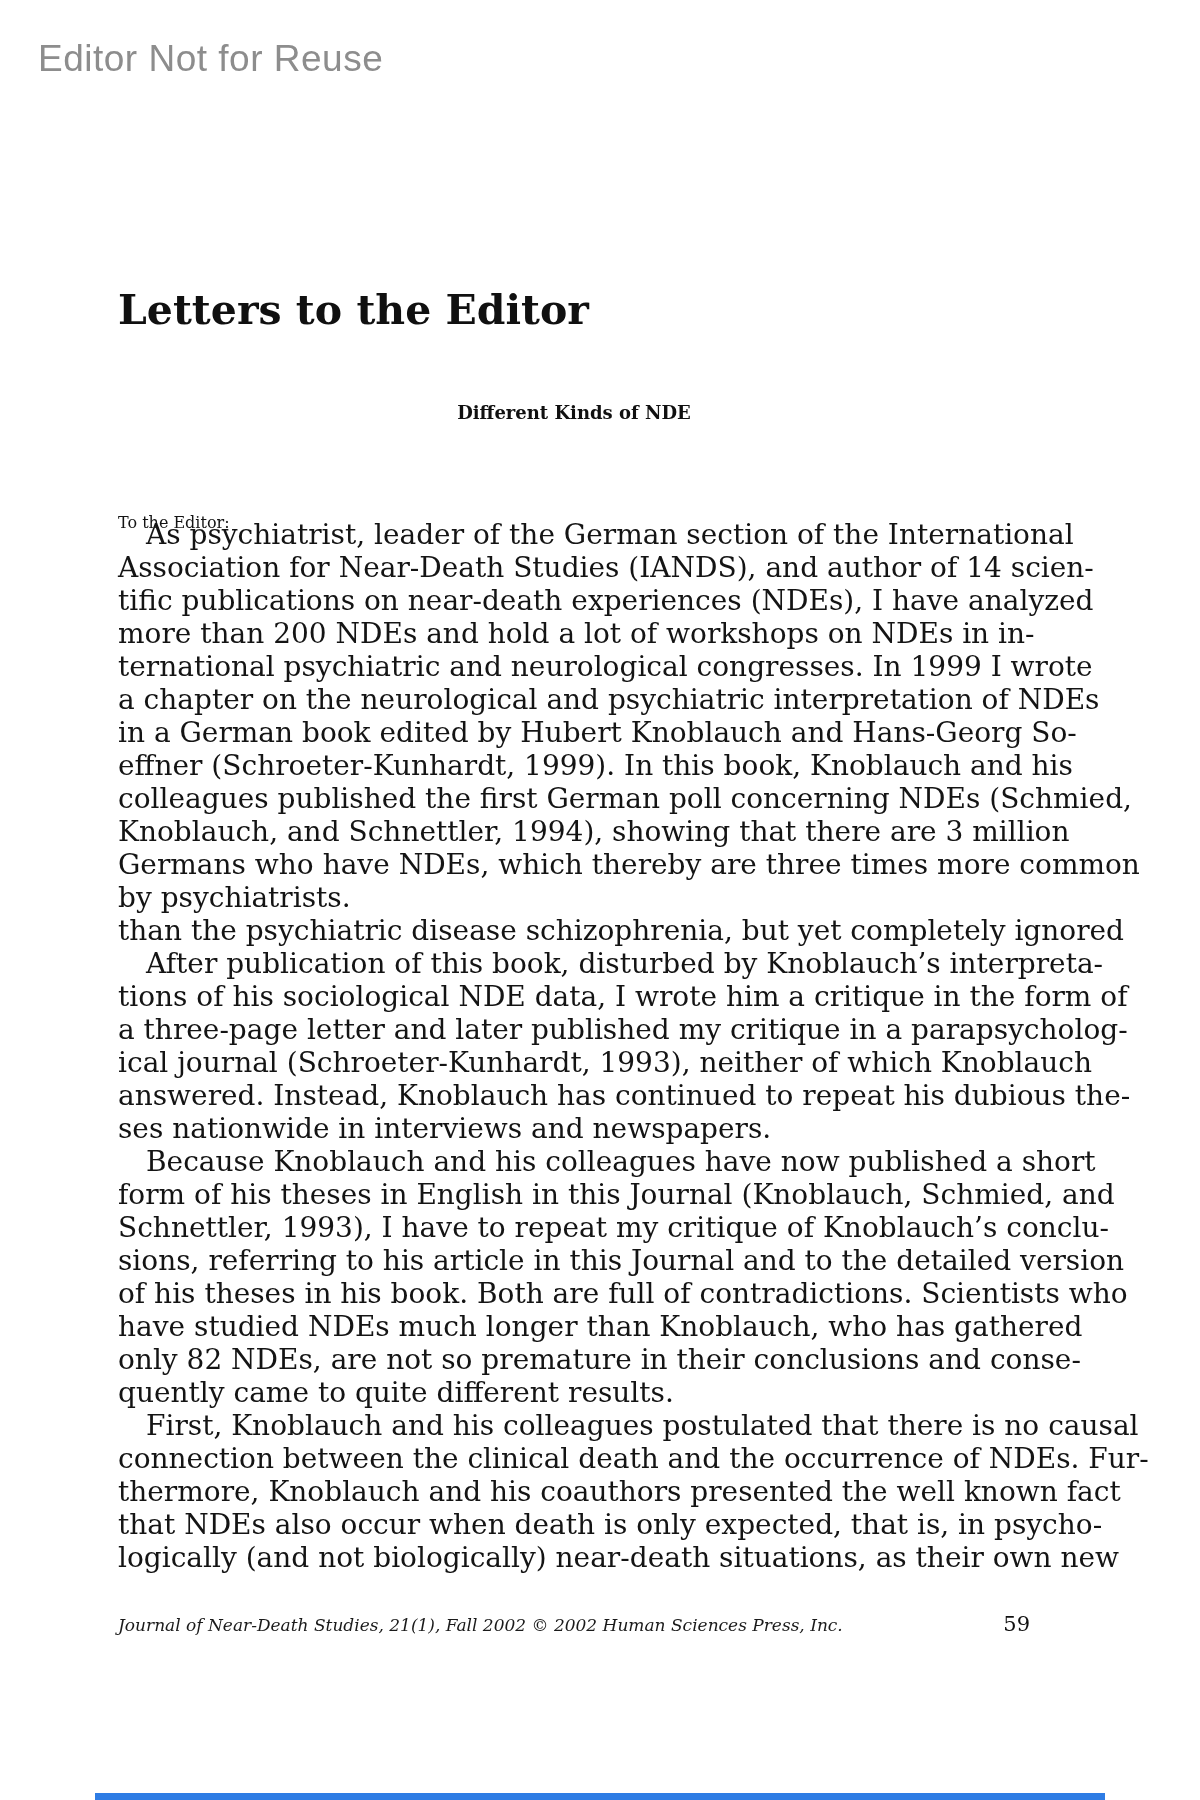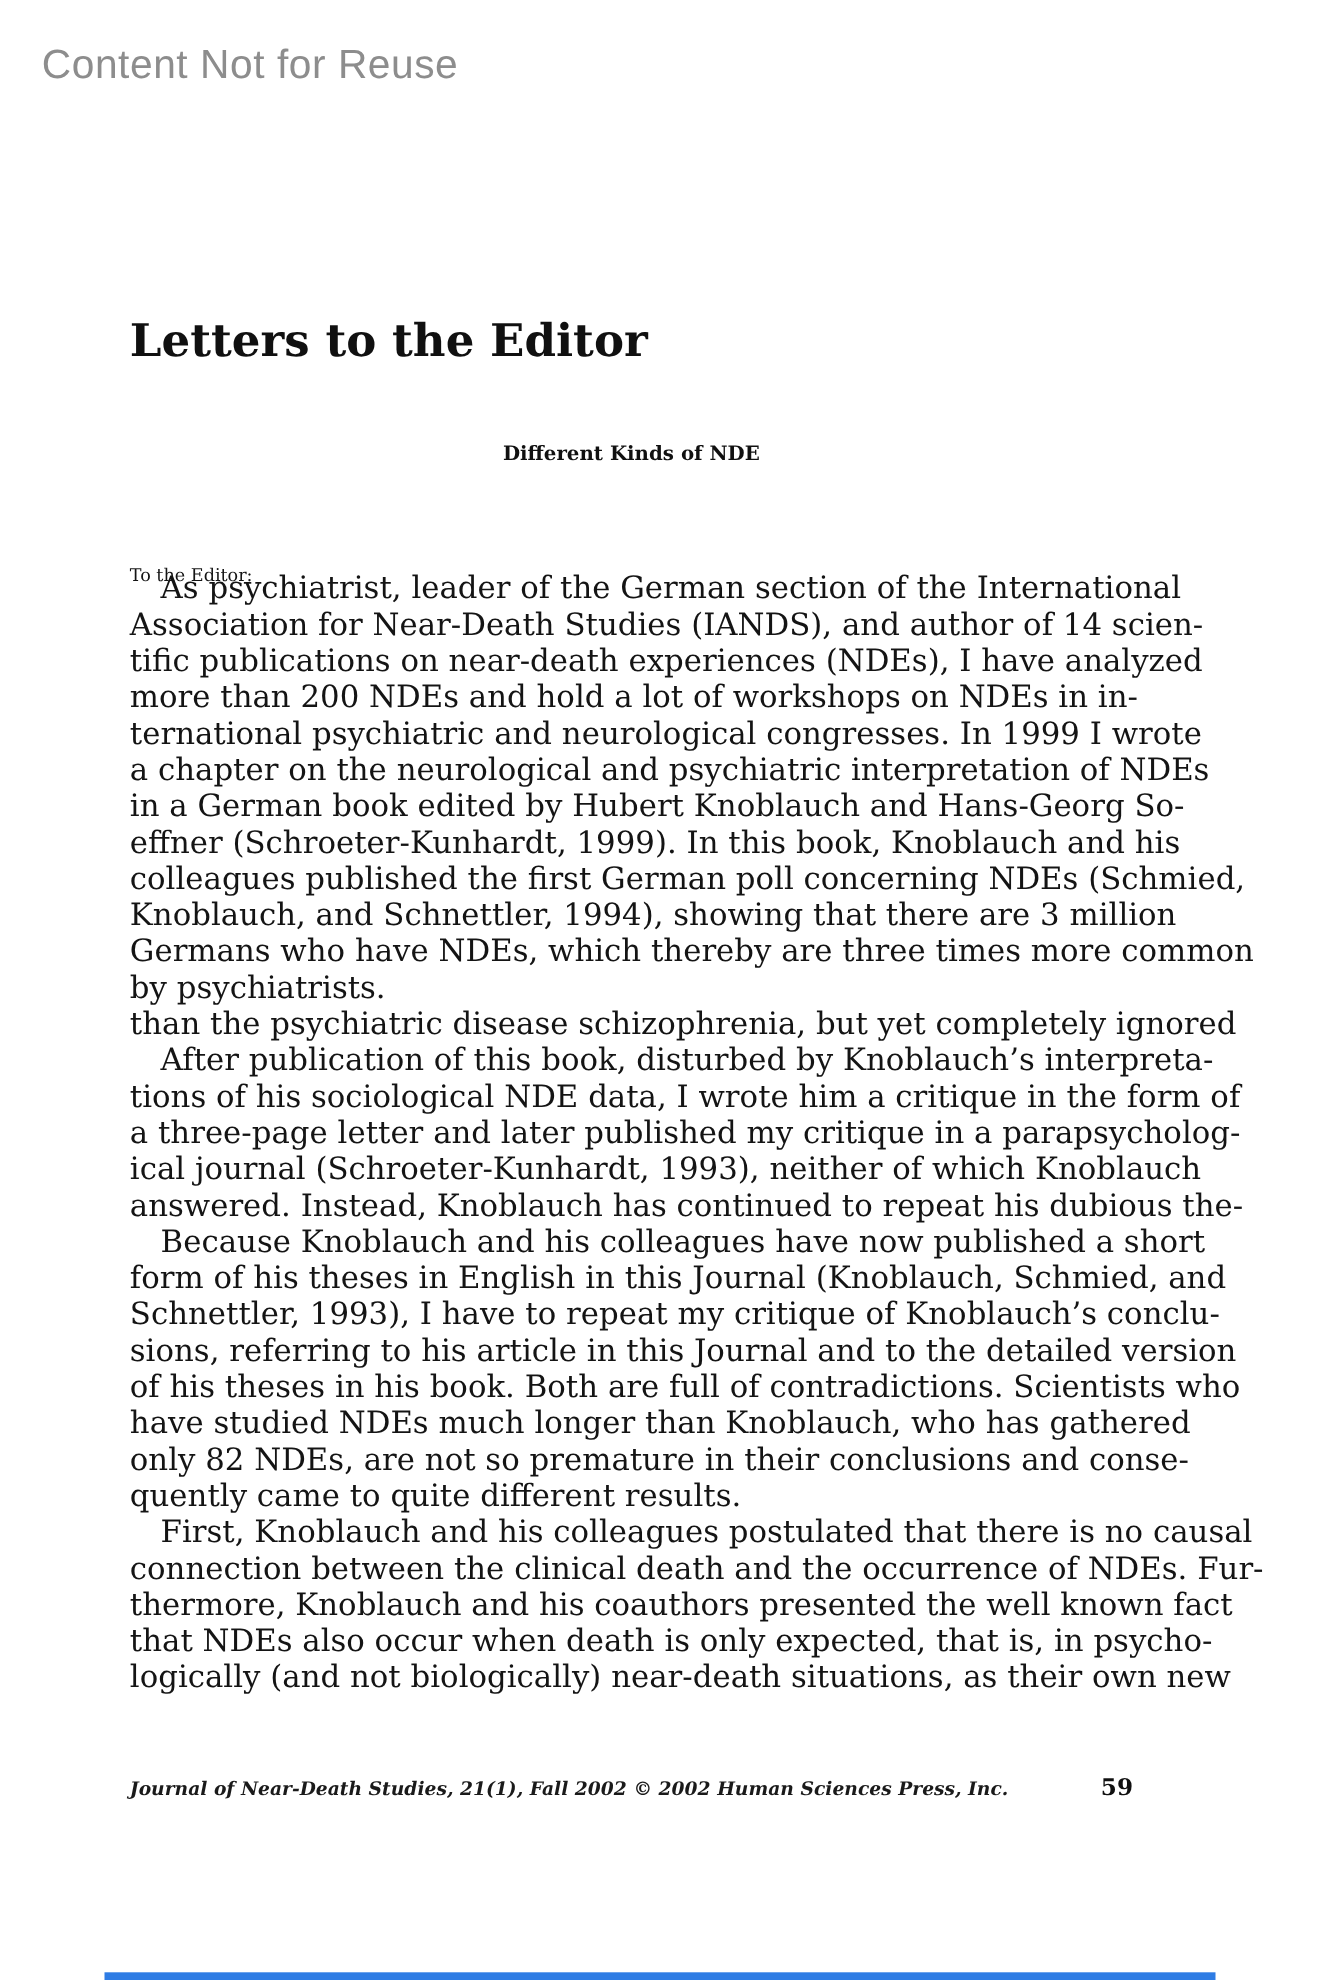--- a/index.html
+++ b/index.html
@@ -74,21 +74,20 @@
   .line.indent { text-indent: 28px; }
   .line.last { text-align-last: left; }
   .footer {
     position: absolute;
     top: 1612px;
     left: 0;
     width: 100%;
     display: flex;
     justify-content: space-between;
     align-items: baseline;
-    font-weight: bold;
   }
   .journal-line {
     font-style: italic;
     font-size: 17px;
     color: #1a1a1a;
   }
   .page-number {
     font-size: 21px;
     color: #101010;
   }
@@ -97,21 +96,21 @@
     left: 95px;
     bottom: 0;
     width: 1010px;
     height: 7px;
     background: #2e7ce4;
   }
 </style>
 </head>
 <body>
 
-<div class="watermark">Content Not for Reuse</div>
+<div class="watermark">Editor Not for Reuse</div>
 
 <div class="content">
   <h1 class="title">Letters to the Editor</h1>
   <h2 class="subtitle">Different Kinds of NDE</h2>
   <div class="salutation">To the Editor:</div>
   <div class="letter-body" id="letter-body">
       <div class="para">
         <div class="line indent">As psychiatrist, leader of the German section of the International</div>
         <div class="line">Association for Near-Death Studies (IANDS), and author of 14 scien-</div>
         <div class="line">tific publications on near-death experiences (NDEs), I have analyzed</div>
@@ -125,20 +124,21 @@
         <div class="line">Germans who have NDEs, which thereby are three times more common</div>
         <div class="line last">by psychiatrists.</div>
         <div class="line">than the psychiatric disease schizophrenia, but yet completely ignored</div>
       </div>
       <div class="para">
         <div class="line indent">After publication of this book, disturbed by Knoblauch’s interpreta-</div>
         <div class="line">tions of his sociological NDE data, I wrote him a critique in the form of</div>
         <div class="line">a three-page letter and later published my critique in a parapsycholog-</div>
         <div class="line">ical journal (Schroeter-Kunhardt, 1993), neither of which Knoblauch</div>
         <div class="line">answered. Instead, Knoblauch has continued to repeat his dubious the-</div>
+        <div class="line last">ses nationwide in interviews and newspapers.</div>
       </div>
       <div class="para">
         <div class="line indent">Because Knoblauch and his colleagues have now published a short</div>
         <div class="line">form of his theses in English in this Journal (Knoblauch, Schmied, and</div>
         <div class="line">Schnettler, 1993), I have to repeat my critique of Knoblauch’s conclu-</div>
         <div class="line">sions, referring to his article in this Journal and to the detailed version</div>
         <div class="line">of his theses in his book. Both are full of contradictions. Scientists who</div>
         <div class="line">have studied NDEs much longer than Knoblauch, who has gathered</div>
         <div class="line">only 82 NDEs, are not so premature in their conclusions and conse-</div>
         <div class="line last">quently came to quite different results.</div>

